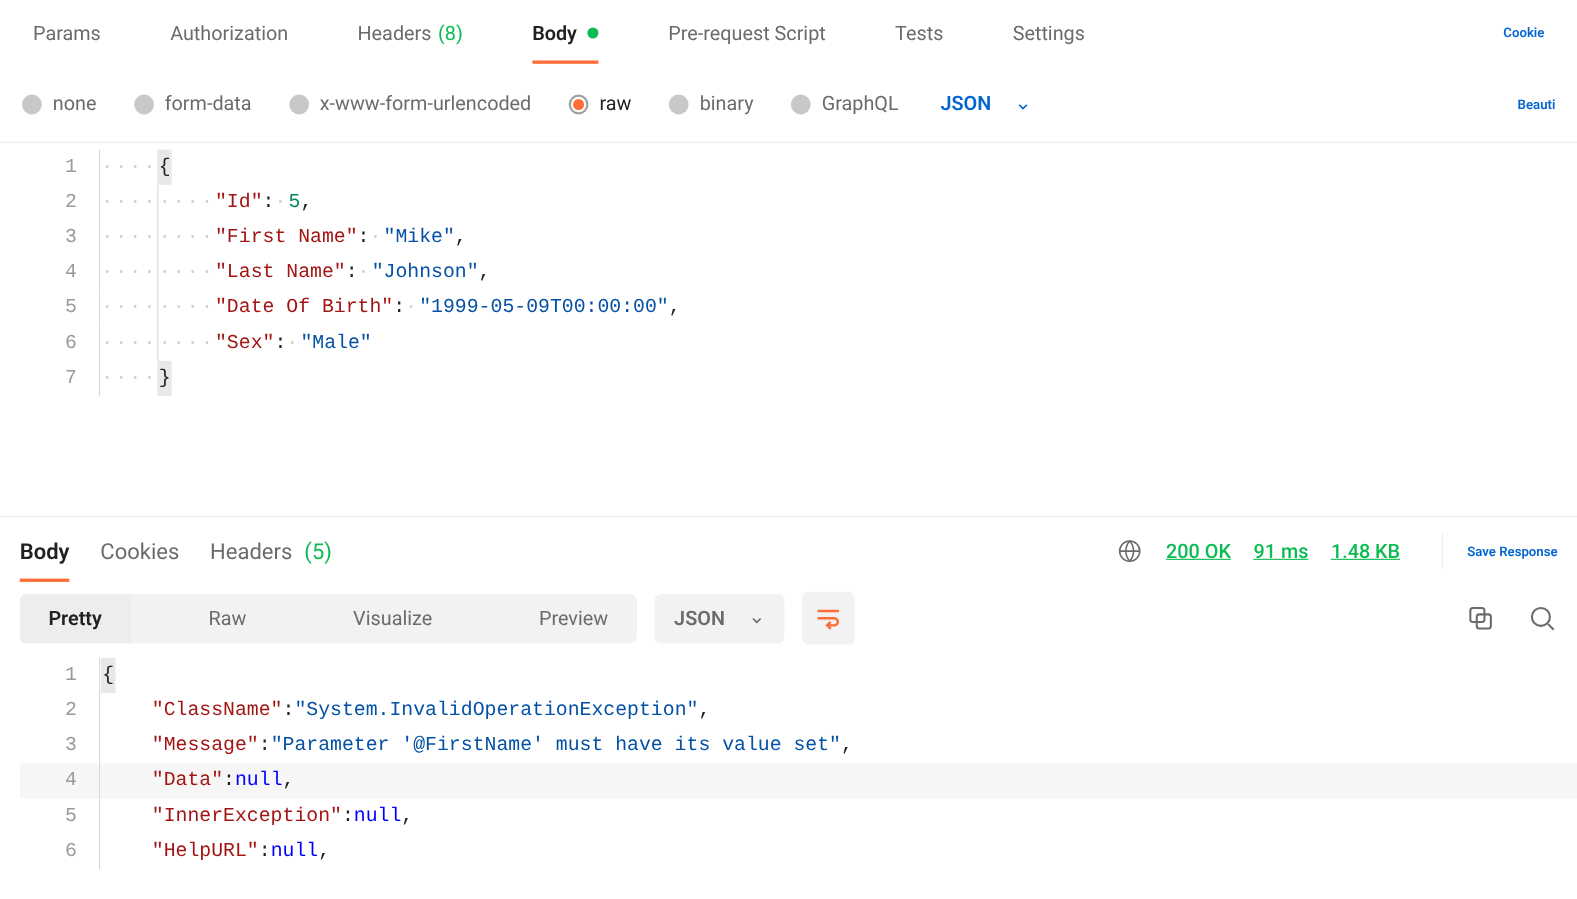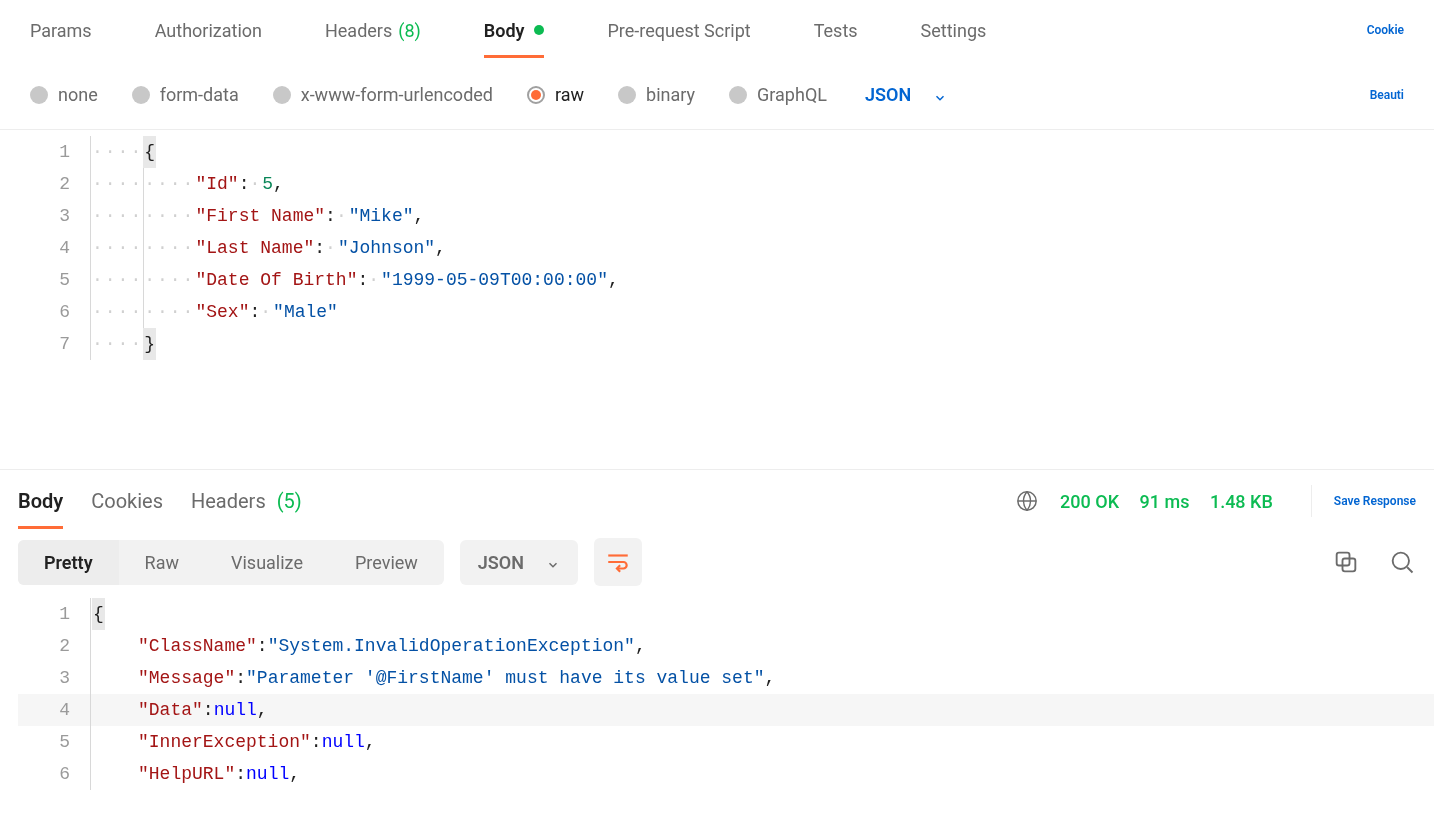--- a/index.html
+++ b/index.html
@@ -47,21 +47,21 @@
     color: #0265d2;
     font-size: 12px;
     font-weight: 600;
     cursor: pointer;
   }
 
   
   .body-row {
     display: flex;
     align-items: center;
-    padding: 0 30px;
+    padding: 0 20px;
     height: 70px;
     border-bottom: 1px solid #ededed;
   }
   .radio-item {
     display: flex;
     align-items: center;
     font-size: 18px;
     color: #6b6b6b;
     margin-right: 34px;
     cursor: pointer;
@@ -155,35 +155,36 @@
     border-bottom: 3px solid #ff6c37;
     padding-bottom: 13px;
   }
   .resp-tabs .spacer { flex: 1; }
   .globe-icon { width: 22px; height: 22px; margin-right: 22px; color:#6b6b6b; }
   .status-group {
     font-size: 18px;
     color: #0cbb52;
     font-weight: 500;
   }
-  .status-group span { margin-right: 16px; }
+  .status-group span { margin-right: 16px; text-decoration: underline; }
   .divider { width: 1px; height: 32px; background: #ededed; margin: 0 22px; }
 
   
   .view-row {
     display: flex;
     align-items: center;
     padding: 0 18px;
     height: 60px;
   }
   .seg-group {
     display: flex;
     background: #f2f2f2;
     border-radius: 6px;
     overflow: hidden;
+    gap: 45px;
   }
   .seg {
     font-size: 18px;
     color: #6b6b6b;
     padding: 12px 26px;
     cursor: pointer;
   }
   .seg.active {
     background: #ededed;
     color: #212121;

